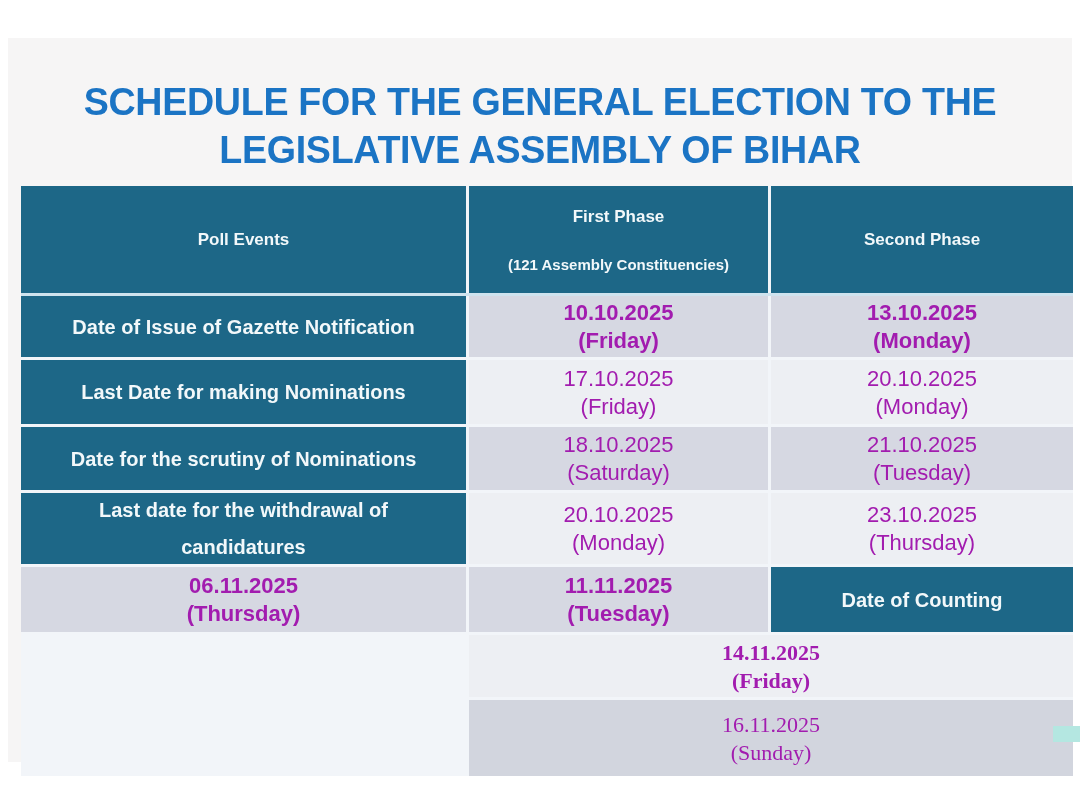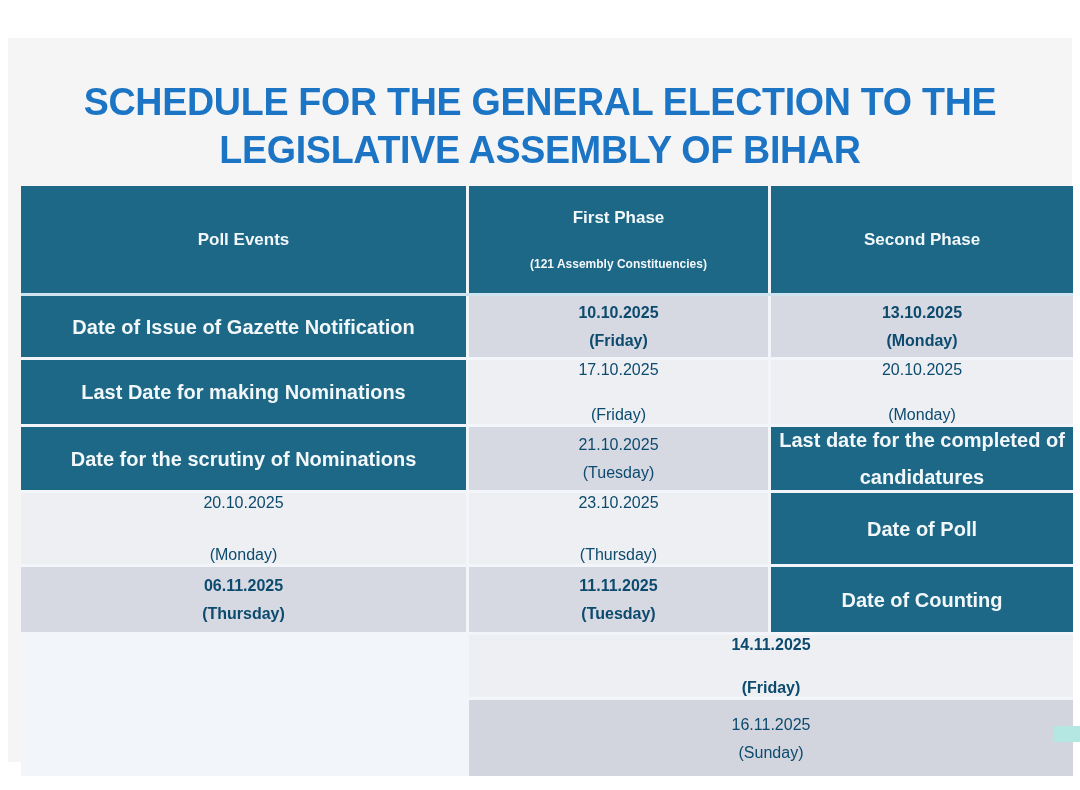--- a/index.html
+++ b/index.html
@@ -27,29 +27,29 @@
     background:#f2f5f9;
   }
   .cell{
     display:flex;flex-direction:column;align-items:center;justify-content:center;
     text-align:center;
   }
   .teal{
     background:#1d6787;color:#f2f8fa;font-weight:bold;
   }
   .th{font-size:17px;gap:29px;}
-  .th .sub{font-size:12px;text-align:right;}
+  .th .sub{font-size:15px;text-align:right;}
   .ev{font-size:20px;gap:15px;line-height:22px;}
   .ev div{max-width:400px;}
-  .val{font-size:16px;color:#0c4a6e;gap:9px;line-height:19px;}
+  .val{font-size:22px;color:#a21caf;gap:9px;line-height:19px;}
   .b{font-weight:bold;}
   .rd{background:#d6d8e2;}
-  .rl{background:#edeff3;justify-content:space-between;}
+  .rl{background:#edeff3;}
   .rd2{background:#d2d5de;}
-  .span2{grid-column:2 / 4;}
+  .span2{grid-column:2 / 4;font-family:Liberation Serif, serif;}
   .hgap{
     position:absolute;left:0;top:107px;width:100%;height:3px;
     background:#cfe3ee;pointer-events:none;
   }
   .accent{
     position:absolute;left:1053px;top:726px;width:27px;height:16px;
     background:#b4e7e1;
   }
   .cell div:empty{display:none;}
 </style>
@@ -100,41 +100,41 @@
     <div class="cell val rl">
       <div>20.10.2025</div>
       <div>(Monday)</div>
     </div>
 
     <div class="cell teal ev">
       <div>Date for the scrutiny of Nominations</div>
 
     </div>
     <div class="cell val rd">
+      <div>18.10.2025</div>
+      <div>(Saturday)</div>
+    </div>
+    <div class="cell val rd">
       <div>21.10.2025</div>
       <div>(Tuesday)</div>
     </div>
 
     <div class="cell teal ev">
-      <div>Last date for the completed of</div>
+      <div>Last date for the withdrawal of</div>
       <div>candidatures</div>
     </div>
     <div class="cell val rl">
       <div>20.10.2025</div>
       <div>(Monday)</div>
     </div>
     <div class="cell val rl">
       <div>23.10.2025</div>
       <div>(Thursday)</div>
     </div>
 
-    <div class="cell teal ev">
-      <div>Date of Poll</div>
-
-    </div>
     <div class="cell val rd b">
       <div>06.11.2025</div>
       <div>(Thursday)</div>
     </div>
     <div class="cell val rd b">
       <div>11.11.2025</div>
       <div>(Tuesday)</div>
     </div>
 
     <div class="cell teal ev">

